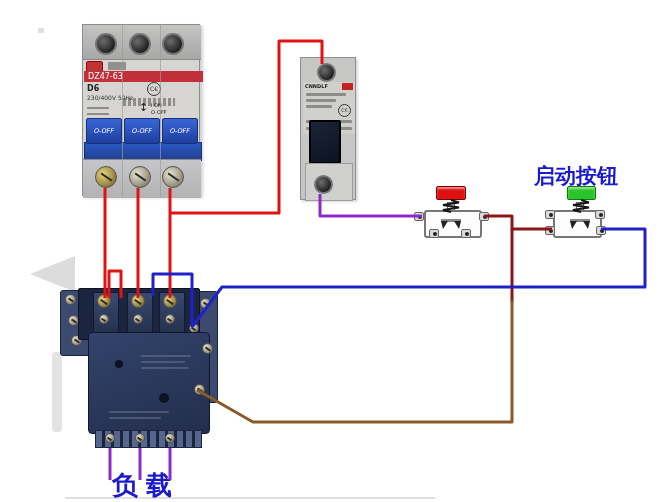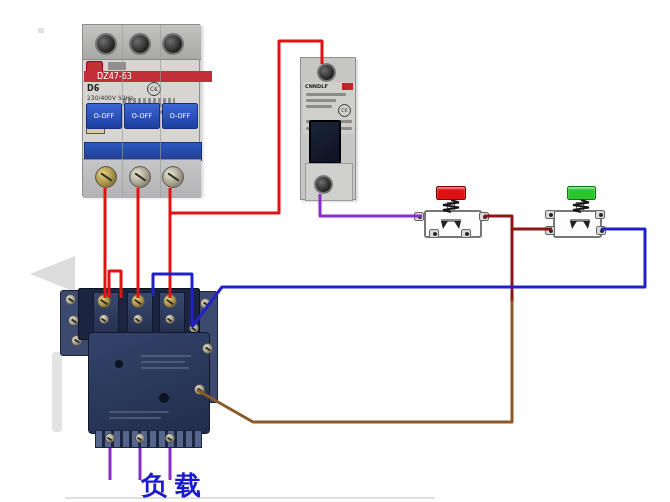--- a/index.html
+++ b/index.html
@@ -16,33 +16,33 @@
   .screw.brass{background:radial-gradient(circle at 35% 35%,#e8d47e,#877334 78%);border:1px solid #554;}
   .blue-label{color:#1a1acc;font-weight:bold;}
   .smudge{background:#3a3a3a;opacity:.45;border-radius:1px;}
   .litesmudge{background:#9aa4b8;opacity:.3;border-radius:1px;}
   
   #cb3{left:82px;top:24px;width:118px;height:172px;border:1px solid #8d8d8d;background:#d6d5d1;box-shadow:3px 2px 3px rgba(0,0,0,.18);}
   #cb3 .topcap{position:absolute;left:0;top:0;width:118px;height:34px;background:linear-gradient(#c3c3c1,#a8a8a6);border-bottom:1px solid #8a8a8a;}
   #cb3 .botcap{position:absolute;left:0;top:134px;width:118px;height:38px;background:linear-gradient(#c6c6c8,#b3b3b5);border-top:1px solid #8a8a8a;}
   #cb3 .divider{position:absolute;top:0;width:1px;height:172px;background:#9a9a9a;opacity:.65;}
   #cb3 .logo{position:absolute;left:3px;top:36px;width:15px;height:10px;background:#c23232;border-radius:2px;border:1px solid #902; }
-  #cb3 .stripe{position:absolute;left:1px;top:46px;width:115px;height:11px;background:#c12f3a;color:#fff;font-size:8px;line-height:11px;padding-left:13px;}
+  #cb3 .stripe{position:absolute;left:1px;top:46px;width:115px;height:11px;background:#c12f3a;color:#fff;font-size:8px;line-height:11px;padding-left:4px;}
   #cb3 .rating{position:absolute;left:4px;top:59px;font-size:8px;font-weight:bold;color:#222;}
   #cb3 .spec{position:absolute;left:4px;top:69px;font-size:6px;color:#333;}
   #cb3 .ce{position:absolute;left:64px;top:57px;width:12px;height:12px;border:1px solid #333;border-radius:50%;font-size:6px;line-height:12px;text-align:center;color:#333;}
   #cb3 .certbars{position:absolute;left:40px;top:73px;width:52px;height:8px;
       background:repeating-linear-gradient(90deg,#444 0 3px,transparent 3px 5px);opacity:.5;}
   #cb3 .symbars{position:absolute;left:4px;top:78px;width:22px;height:18px;
       background:repeating-linear-gradient(0deg,#444 0 2px,transparent 2px 6px);opacity:.5;}
   #cb3 .tanbox{position:absolute;left:3px;top:99px;width:17px;height:8px;border:1px solid #555;background:#d8cba8;}
   #cb3 .updown{position:absolute;left:56px;top:76px;font-size:11px;color:#222;}
   #cb3 .onoff{position:absolute;left:68px;top:77px;font-size:5px;color:#222;line-height:7px;white-space:pre;}
-  #cb3 .handle{position:absolute;top:78px;height:24px;width:34px;background:linear-gradient(#3b66d6,#1d3f9e);
-      border:1px solid #16307c;border-radius:2px;color:#fff;font-size:6.5px;text-align:center;line-height:24px;}
+  #cb3 .handle{position:absolute;top:93px;height:24px;width:34px;background:linear-gradient(#3b66d6,#1d3f9e);
+      border:1px solid #16307c;border-radius:2px;color:#fff;font-size:6.5px;text-align:center;line-height:24px;font-style:italic;}
   #cb3 .band{position:absolute;left:1px;top:117px;width:116px;height:17px;background:linear-gradient(#2c59c4,#203f8e);border:1px solid #16307c;}
   
   #cb1{left:300px;top:57px;width:56px;height:143px;background:#c6c6c4;border:1px solid #8f8f8f;box-shadow:2px 2px 2px rgba(0,0,0,.15);}
   #cb1 .label{position:absolute;left:2px;top:24px;width:52px;height:52px;background:#cfcfcb;}
   #cb1 .brand{position:absolute;left:2px;top:1px;font-size:5px;font-weight:bold;color:#222;}
   #cb1 .redbox{position:absolute;left:39px;top:1px;width:11px;height:7px;background:#c22323;}
   #cb1 .ce{position:absolute;left:35px;top:22px;width:11px;height:11px;border:1px solid #333;border-radius:50%;font-size:5px;line-height:11px;text-align:center;color:#333;}
   #cb1 .toggle{position:absolute;left:8px;top:62px;width:28px;height:40px;background:linear-gradient(150deg,#1b2438,#0c1322);border:2px solid #000;border-radius:2px;}
   #cb1 .lowcap{position:absolute;left:4px;top:105px;width:46px;height:36px;background:#d0d0ce;border:1px solid #9b9b9b;}
   
@@ -127,20 +127,21 @@
       <div class="smudge" style="position:absolute;left:3px;top:23px;width:26px;height:2.5px;"></div>
       <div class="smudge" style="position:absolute;left:3px;top:38px;width:46px;height:3px;"></div>
       <div class="smudge" style="position:absolute;left:3px;top:45px;width:46px;height:3px;"></div>
       <div class="ce">C€</div>
     </div>
     <div class="toggle"></div>
     <div class="lowcap"></div>
     <div class="screw dark" style="left:13px;top:117px;width:19px;height:19px;"></div>
   </div>
 
+  <div class="abs blue-label" style="left:534px;top:162px;font-size:21px;">启动按钮</div>
 
   <div class="abs pb-cap" style="left: 436px; top: 186px; width: 30px; height: 14px; background: rgb(221, 17, 17);"></div>
   <div class="abs pb-stem" style="left:447px;top:202px;width:8px;height:19px;"></div>
   <div class="abs pb-body" style="left:424px;top:210px;width:58px;height:28px;"></div>
   <div class="abs pb-bar" style="left:441px;top:219px;width:20px;height:3px;"></div>
   <div class="abs pb-tab" style="left:414px;top:212px;">
       <i></i>
     </div>
   <div class="abs pb-tab" style="left:479px;top:212px;">
       <i></i>
@@ -233,21 +234,21 @@
         <span class="slot"></span>
       </div>
     <div class="screw metal" style="left:77px;top:150px;width:10px;height:10px;">
         <span class="slot"></span>
       </div>
     <div class="screw metal" style="left:107px;top:150px;width:10px;height:10px;">
         <span class="slot"></span>
       </div>
   </div>
 
-  <div class="abs blue-label" style="left:112px;top:468px;font-size:26px;letter-spacing:8px;margin-left:29px;">负载</div>
+  <div class="abs blue-label" style="left:112px;top:468px;font-size:26px;letter-spacing:8px;">负载</div>
 
   <svg width="670" height="502" viewBox="0 0 670 502">
     <g fill="none" stroke-width="3" stroke-linejoin="round" stroke-linecap="butt">
 
       <polyline points="105,188 105,298" stroke="#e01212"></polyline>
       <polyline points="138,188 138,298" stroke="#e01212"></polyline>
       <polyline points="170,188 170,298" stroke="#e01212"></polyline>
       <polyline points="170,213 279,213 279,41 322,41 322,64" stroke="#e01212"></polyline>
       <polyline points="109,298 109,271 121,271 121,298" stroke="#e01212"></polyline>
 

